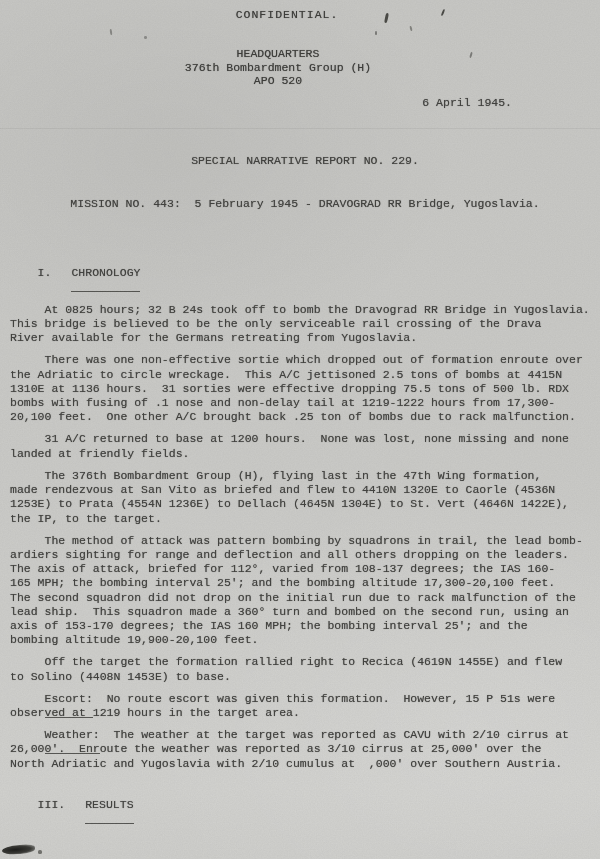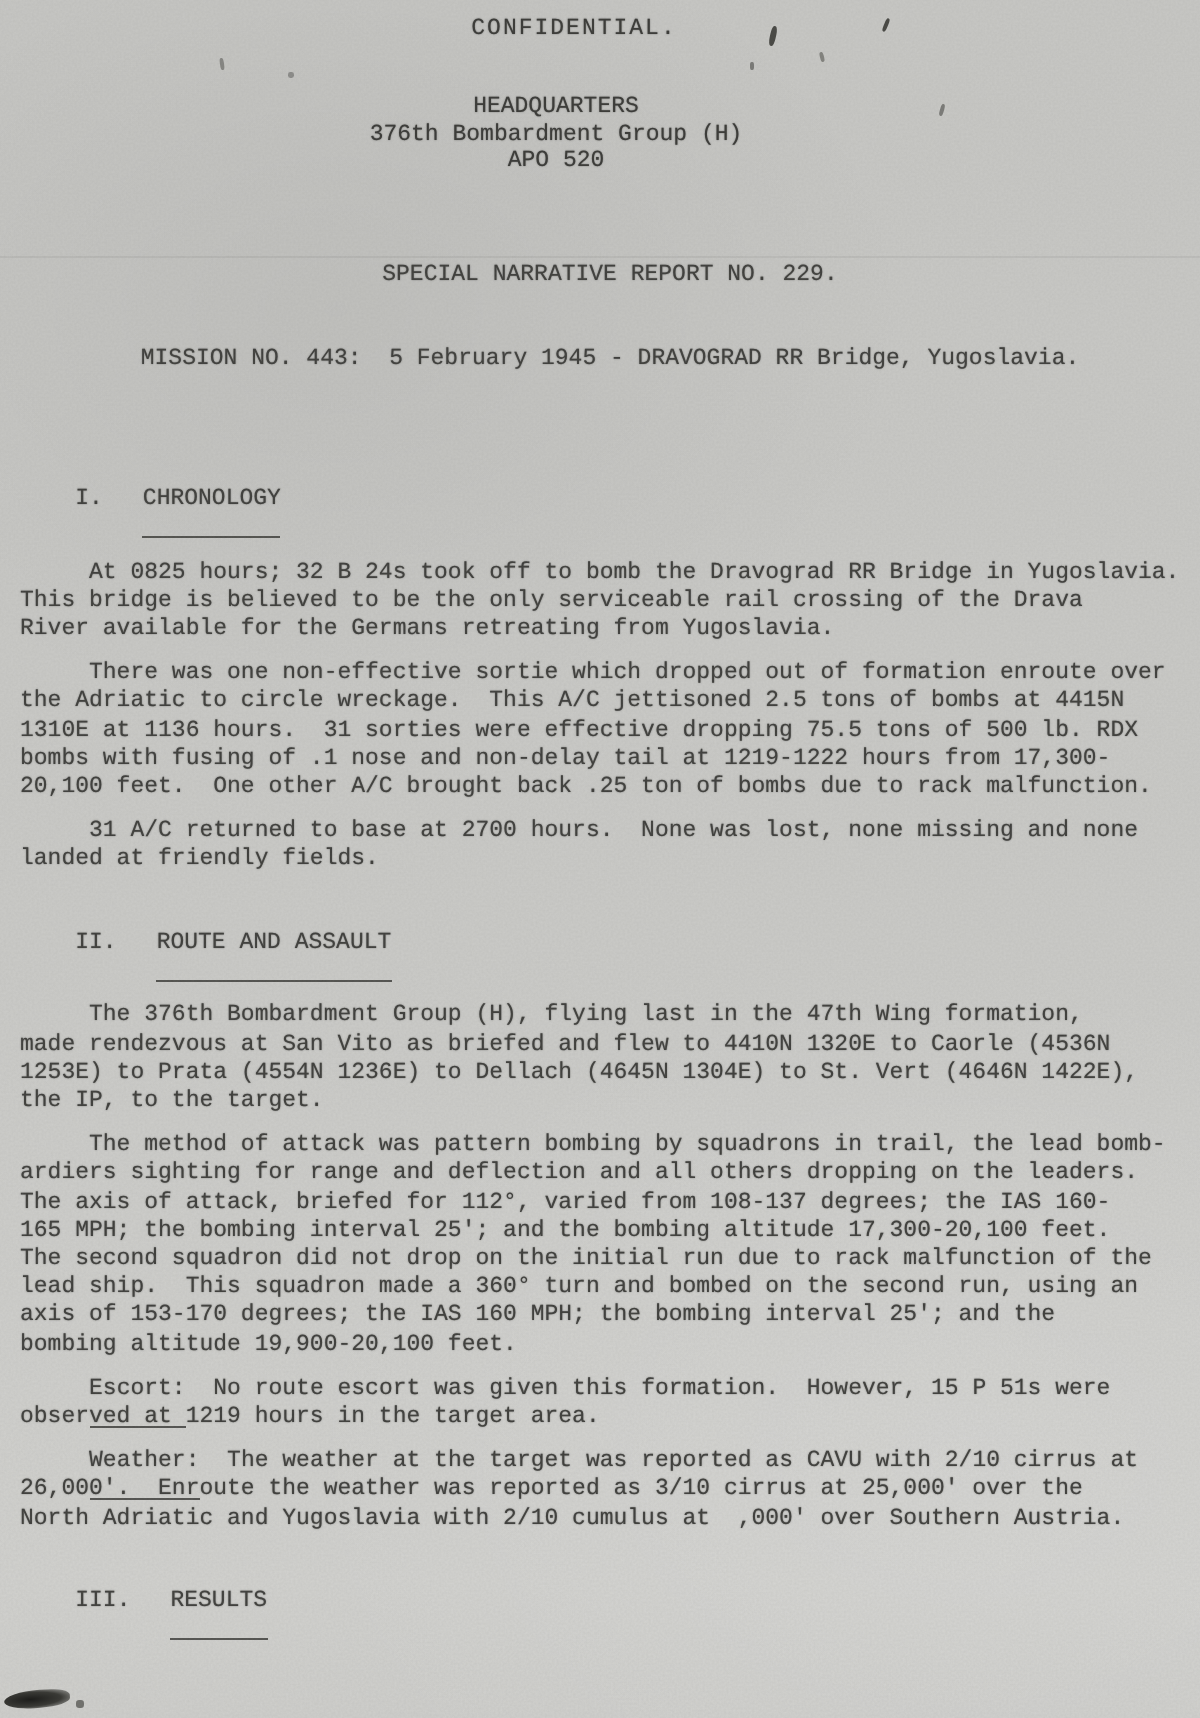--- a/index.html
+++ b/index.html
@@ -65,55 +65,55 @@
   <div class="cls cls-top">
     <div class="shift">CONFIDENTIAL.</div>
   </div>
 
   <div class="hq">
     <div>HEADQUARTERS</div>
     <div>376th Bombardment Group (H)</div>
     <div>APO 520</div>
   </div>
 
+  <div class="date-line">6 April 1945.</div>
 
   <div class="subject">
     <div>SPECIAL NARRATIVE REPORT NO. 229.</div>
     <div>MISSION NO. 443:  5 February 1945 - DRAVOGRAD RR Bridge, Yugoslavia.</div>
   </div>
 
   <div class="sec-heading">
     <span>I.</span><span class="sec-title u">CHRONOLOGY</span>
   </div>
   <div class="para">     At 0825 hours; 32 B 24s took off to bomb the Dravograd RR Bridge in Yugoslavia.
 This bridge is believed to be the only serviceable rail crossing of the Drava
 River available for the Germans retreating from Yugoslavia.</div>
   <div class="para">     There was one non-effective sortie which dropped out of formation enroute over
 the Adriatic to circle wreckage.  This A/C jettisoned 2.5 tons of bombs at 4415N
 1310E at 1136 hours.  31 sorties were effective dropping 75.5 tons of 500 lb. RDX
 bombs with fusing of .1 nose and non-delay tail at 1219-1222 hours from 17,300-
 20,100 feet.  One other A/C brought back .25 ton of bombs due to rack malfunction.</div>
-  <div class="para">     31 A/C returned to base at 2700 hours.  None was lost, none missing and none
+  <div class="para">     31 A/C returned to base at 1200 hours.  None was lost, none missing and none
 landed at friendly fields.</div>
 
-  <div class="sec-heading">
-    <span>II.</span><span class="sec-title u">ROUTE AND ASSAULT</span>
-  </div>
   <div class="para">     The 376th Bombardment Group (H), flying last in the 47th Wing formation,
 made rendezvous at San Vito as briefed and flew to 4410N 1320E to Caorle (4536N
 1253E) to Prata (4554N 1236E) to Dellach (4645N 1304E) to St. Vert (4646N 1422E),
 the IP, to the target.</div>
   <div class="para">     The method of attack was pattern bombing by squadrons in trail, the lead bomb-
 ardiers sighting for range and deflection and all others dropping on the leaders.
 The axis of attack, briefed for 112°, varied from 108-137 degrees; the IAS 160-
 165 MPH; the bombing interval 25'; and the bombing altitude 17,300-20,100 feet.
 The second squadron did not drop on the initial run due to rack malfunction of the
 lead ship.  This squadron made a 360° turn and bombed on the second run, using an
 axis of 153-170 degrees; the IAS 160 MPH; the bombing interval 25'; and the
 bombing altitude 19,900-20,100 feet.</div>
+  <div class="para">     Off the target the formation rallied right to Recica (4619N 1455E) and flew
+to Solino (4408N 1453E) to base.</div>
   <div class="para"><span>     </span><span class="u">Escort:</span><span>  No route escort was given this formation.  However, 15 P 51s were
 observed at 1219 hours in the target area.</span></div>
   <div class="para"><span>     </span><span class="u">Weather:</span><span>  The weather at the target was reported as CAVU with 2/10 cirrus at
 26,000'.  Enroute the weather was reported as 3/10 cirrus at 25,000' over the
 North Adriatic and Yugoslavia with 2/10 cumulus at  ,000' over Southern Austria.</span></div>
 
   <div class="sec-heading">
     <span>III.</span><span class="sec-title u">RESULTS</span>
   </div>
 

